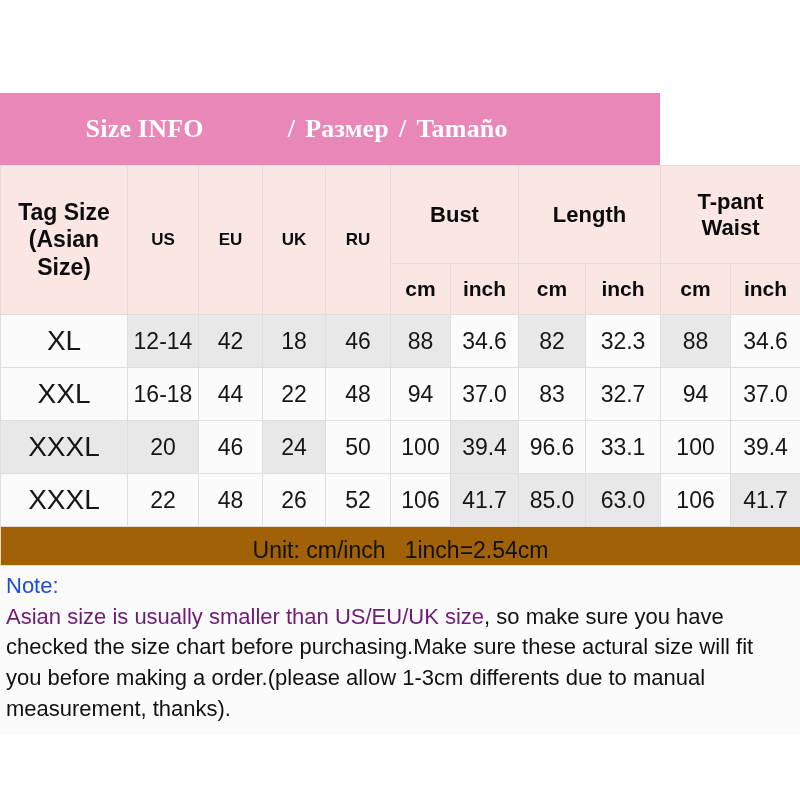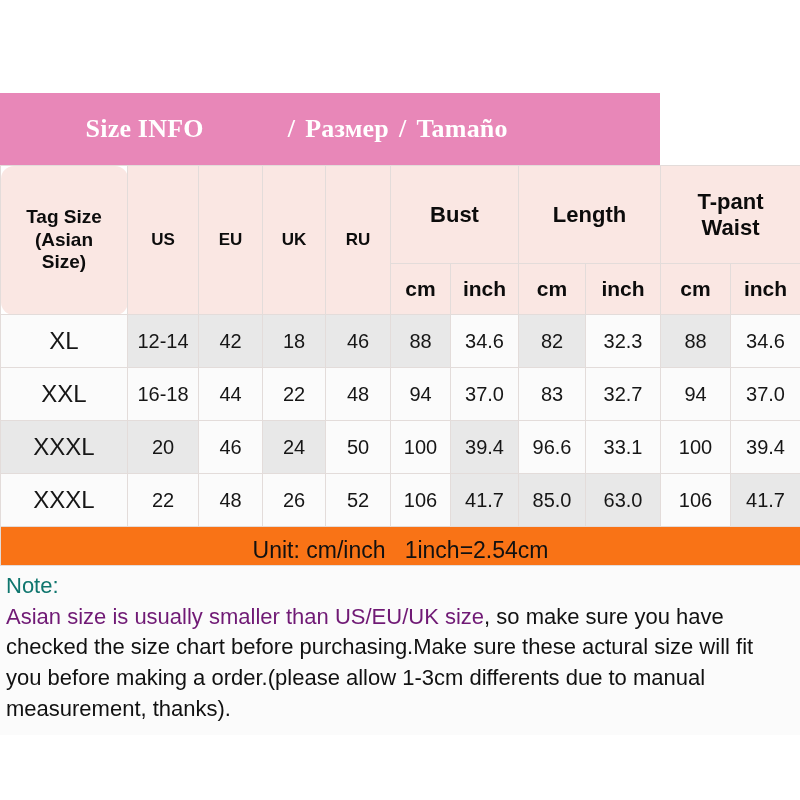--- a/index.html
+++ b/index.html
@@ -75,47 +75,46 @@
 
   
   .hcell {
     background: #fae7e3;
     font-weight: bold;
     font-size: 17px;
     color: #0c0c0c;
     line-height: 1.18;
   }
   .hcell.tag-size {
-    font-size: 19px;
+    font-size: 23px;
     line-height: 1.2;
-    border-radius: 13px;
   }
   .hcell.group {
     font-size: 22px;
   }
   .hcell.sub {
     font-size: 21px;
   }
 
   
   .bcell {
-    font-size: 20px;
+    font-size: 23px;
     color: #161616;
     height: 52px;
     font-weight: normal;
   }
   .bcell.tag {
-    font-size: 24px;
+    font-size: 28px;
   }
   .shade-a { background: #fbfbfb; }
   .shade-b { background: #e8e8e8; }
 
   
   .unit-row td {
-    background: #f97316;
+    background: #a16207;
     height: 46px;
     font-size: 23px;
     color: #111111;
     text-align: center;
   }
   .unit-inner {
     display: inline-block;
     white-space: pre;
   }
 
@@ -125,21 +124,21 @@
     left: 0;
     top: 565px;
     width: 800px;
     background: #fbfbfb;
     border-top: 1px solid #e3dcda;
     box-sizing: border-box;
     padding: 5px 6px 10px 6px;
   }
   .note-label {
     font-size: 22px;
-    color: #0f766e;
+    color: #1d4ed8;
     line-height: 1.35;
   }
   .note-body {
     font-size: 22px;
     color: #111111;
     line-height: 1.40;
     margin-top: 1px;
   }
   .note-red { color: #701a75; }
 </style>

